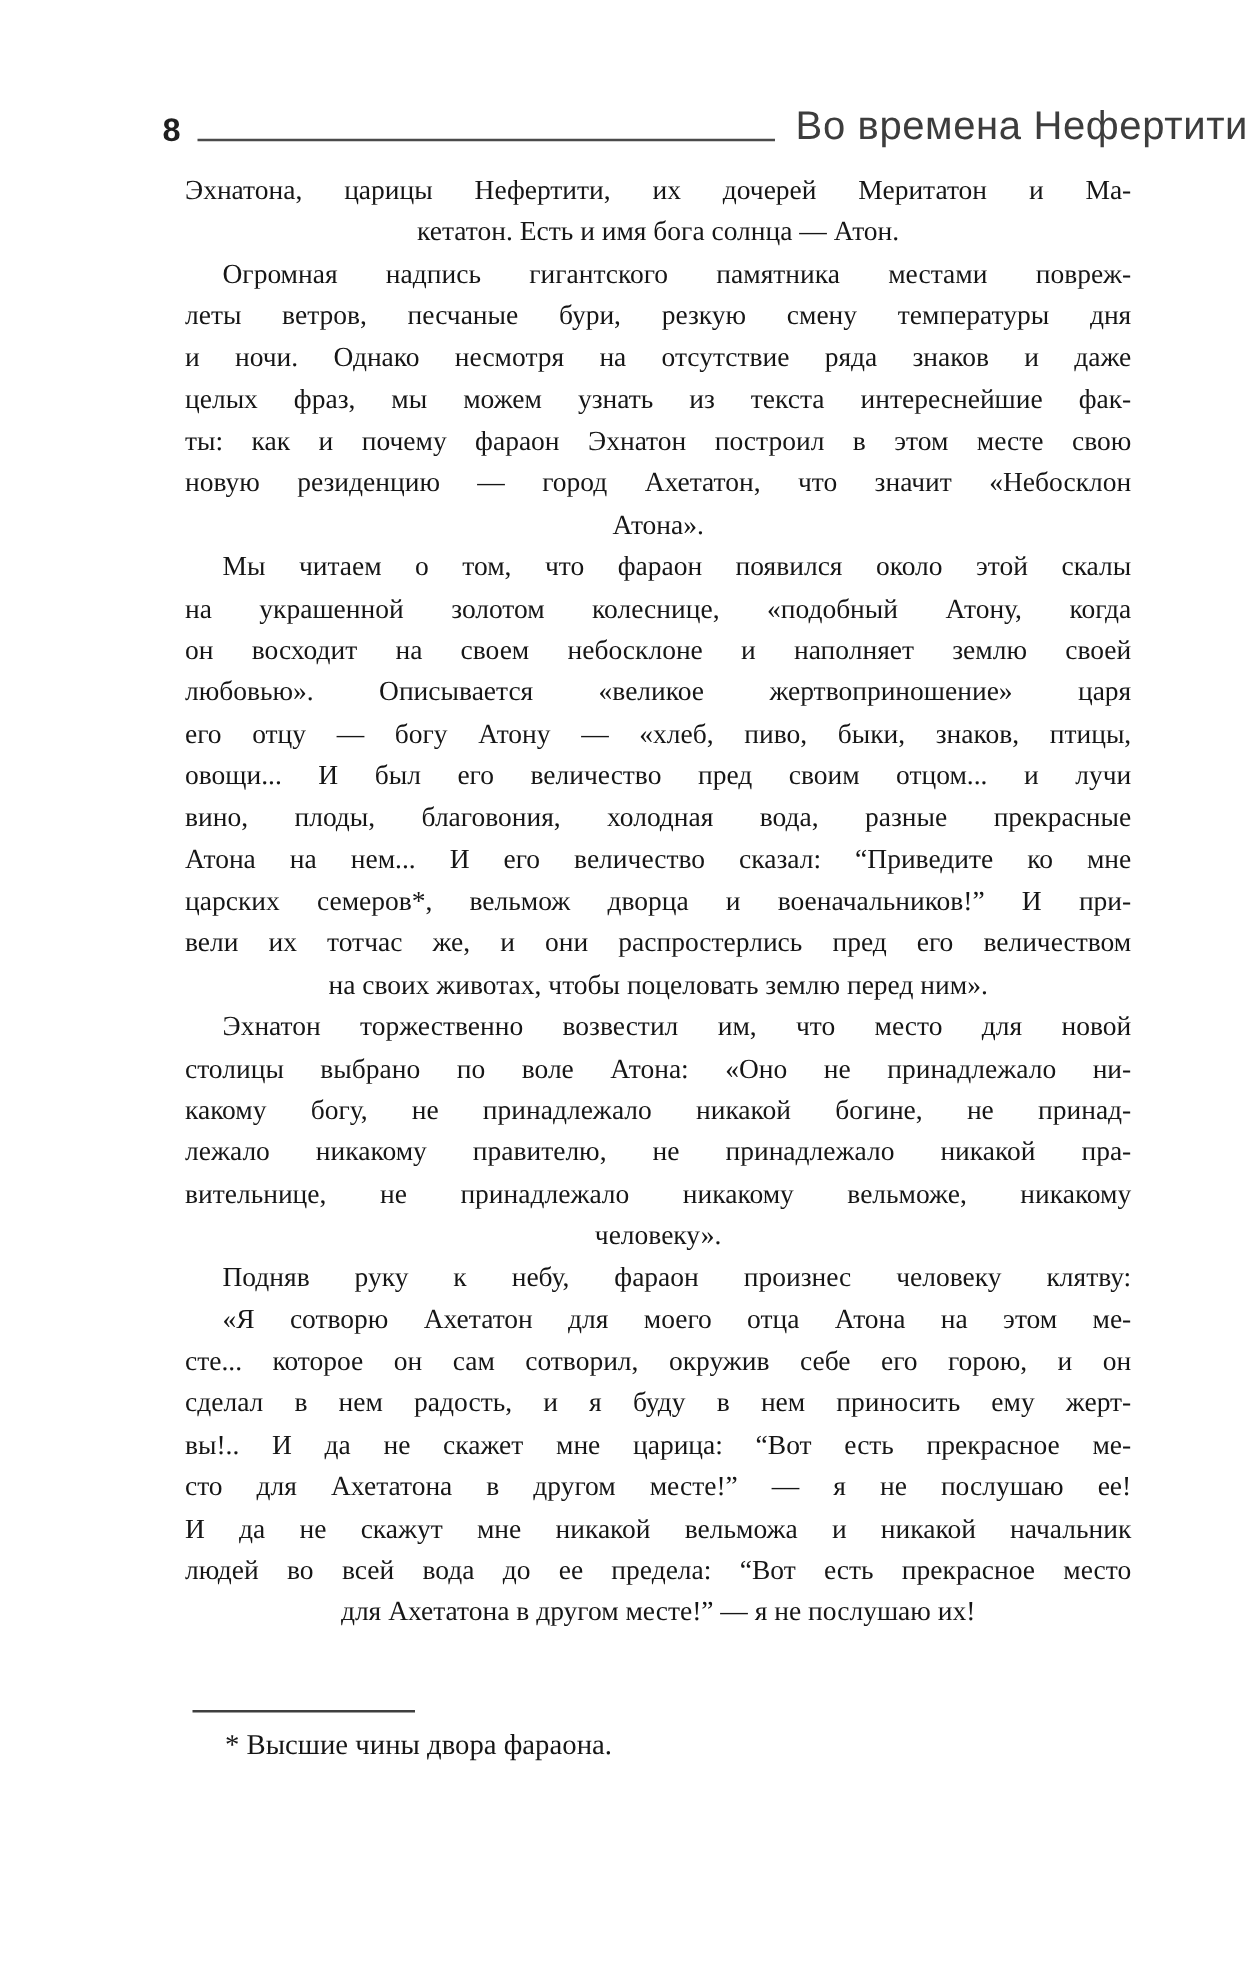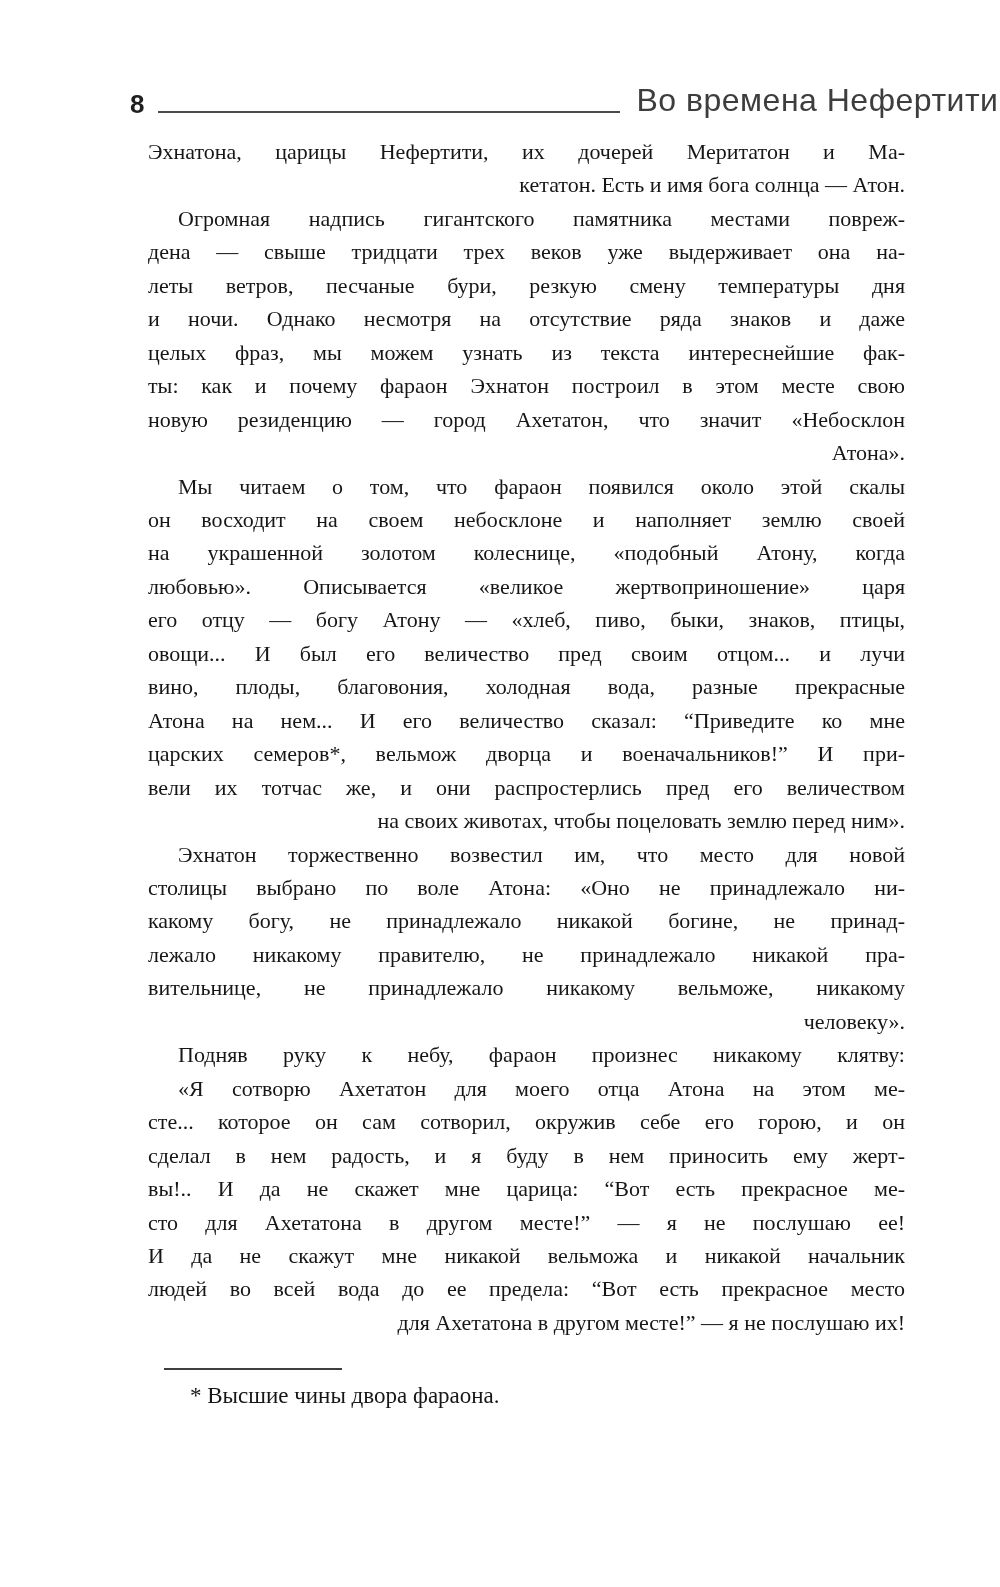--- a/index.html
+++ b/index.html
@@ -54,31 +54,31 @@
   
   .body-text {
     position: absolute;
     top: 135px; left: 148px;
     width: 757px;
     font-size: 22px;
     line-height: 33.45px;
     color: #161616;
   }
   .para { margin: 0; }
-  .line { text-align: right; }
+  .line { text-align: center; }
   .line.just {
     text-align: justify;
     text-align-last: justify;
   }
   .line.indent { text-indent: 30px; }
 
   
   .footnote-area {
     position: absolute;
-    top: 1368px; left: 164px;
+    top: 1368px; left: 154px;
     width: 757px;
   }
   .fn-rule {
     width: 178px;
     border-bottom: 2px solid #3f3f3f;
     height: 0;
   }
   .fn-text {
     margin: 12px 0 0 0;
     font-size: 23px;
@@ -98,51 +98,50 @@
     <span class="running-title">Во времена Нефертити</span>
   </header>
 
   <main class="body-text">
       <div class="para">
         <div class="line just">Эхнатона, царицы Нефертити, их дочерей Меритатон и Ма-</div>
         <div class="line">кетатон. Есть и имя бога солнца — Атон.</div>
       </div>
       <div class="para">
         <div class="line just indent">Огромная надпись гигантского памятника местами повреж-</div>
-        <div class="line just">дена — свыше тридцати трех веков уже выдерживает она на-</div>
         <div class="line just">леты ветров, песчаные бури, резкую смену температуры дня</div>
         <div class="line just">и ночи. Однако несмотря на отсутствие ряда знаков и даже</div>
         <div class="line just">целых фраз, мы можем узнать из текста интереснейшие фак-</div>
         <div class="line just">ты: как и почему фараон Эхнатон построил в этом месте свою</div>
         <div class="line just">новую резиденцию — город Ахетатон, что значит «Небосклон</div>
         <div class="line">Атона».</div>
       </div>
       <div class="para">
         <div class="line just indent">Мы читаем о том, что фараон появился около этой скалы</div>
+        <div class="line just">на украшенной золотом колеснице, «подобный Атону, когда</div>
         <div class="line just">он восходит на своем небосклоне и наполняет землю своей</div>
-        <div class="line just">на украшенной золотом колеснице, «подобный Атону, когда</div>
         <div class="line just">любовью». Описывается «великое жертвоприношение» царя</div>
         <div class="line just">его отцу — богу Атону — «хлеб, пиво, быки, знаков, птицы,</div>
         <div class="line just">овощи... И был его величество пред своим отцом... и лучи</div>
         <div class="line just">вино, плоды, благовония, холодная вода, разные прекрасные</div>
         <div class="line just">Атона на нем... И его величество сказал: “Приведите ко мне</div>
         <div class="line just">царских семеров*, вельмож дворца и военачальников!” И при-</div>
         <div class="line just">вели их тотчас же, и они распростерлись пред его величеством</div>
         <div class="line">на своих животах, чтобы поцеловать землю перед ним».</div>
       </div>
       <div class="para">
         <div class="line just indent">Эхнатон торжественно возвестил им, что место для новой</div>
         <div class="line just">столицы выбрано по воле Атона: «Оно не принадлежало ни-</div>
         <div class="line just">какому богу, не принадлежало никакой богине, не принад-</div>
         <div class="line just">лежало никакому правителю, не принадлежало никакой пра-</div>
         <div class="line just">вительнице, не принадлежало никакому вельможе, никакому</div>
         <div class="line">человеку».</div>
       </div>
       <div class="para">
-        <div class="line just indent">Подняв руку к небу, фараон произнес никакому клятву:</div>
+        <div class="line just indent">Подняв руку к небу, фараон произнес человеку клятву:</div>
       </div>
       <div class="para">
         <div class="line just indent">«Я сотворю Ахетатон для моего отца Атона на этом ме-</div>
         <div class="line just">сте... которое он сам сотворил, окружив себе его горою, и он</div>
         <div class="line just">сделал в нем радость, и я буду в нем приносить ему жерт-</div>
         <div class="line just">вы!.. И да не скажет мне царица: “Вот есть прекрасное ме-</div>
         <div class="line just">сто для Ахетатона в другом месте!” — я не послушаю ее!</div>
         <div class="line just">И да не скажут мне никакой вельможа и никакой начальник</div>
         <div class="line just">людей во всей вода до ее предела: “Вот есть прекрасное место</div>
         <div class="line">для Ахетатона в другом месте!” — я не послушаю их!</div>

